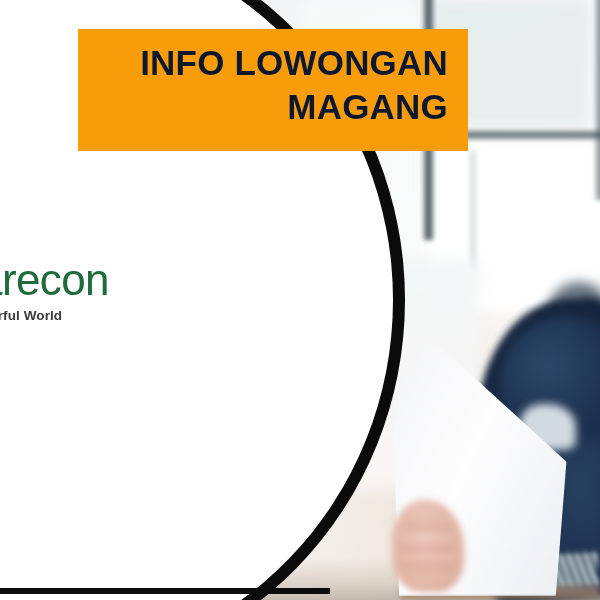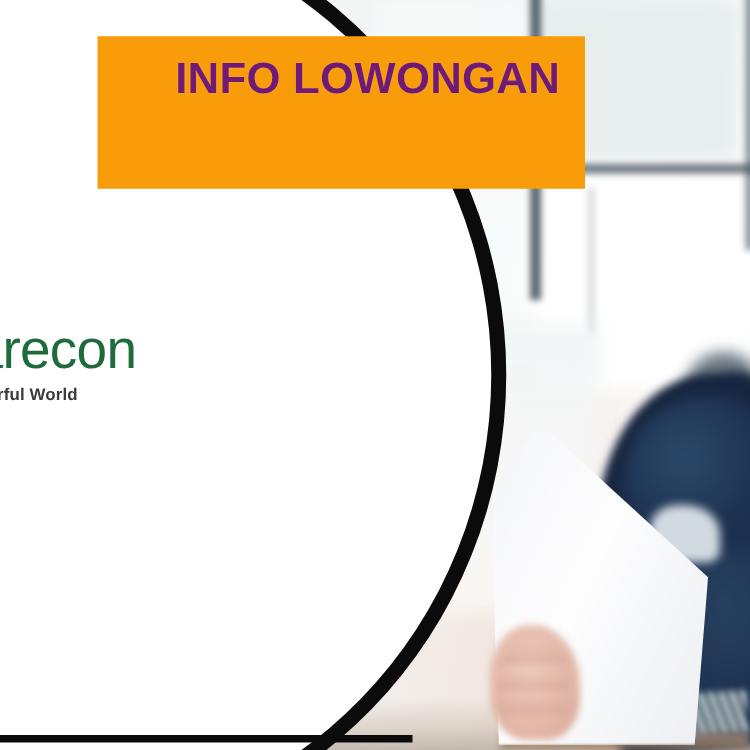--- a/index.html
+++ b/index.html
@@ -203,21 +203,21 @@
     height: 122px;
     background: #f99c0a;
     box-sizing: border-box;
     padding: 12px 20px 0 18px;
     text-align: right;
     display: flex;
     flex-direction: column;
     justify-content: flex-start;
   }
   .headline-line {
-    color: #701a75;
+    color: #0f172a;
     font-size: 35px;
     font-weight: bold;
     line-height: 1.26;
     letter-spacing: 0.2px;
     white-space: nowrap;
     text-shadow: 0 0 1px rgba(255,255,255,0.35);
   }
 
   
   .logo-block {
@@ -267,20 +267,21 @@
   <div class="desk-edge"></div>
   <div class="paper"></div>
   <div class="hand"></div>
   <div class="hand-fingers"></div>
 
   <div class="oval-outline"></div>
   <div class="bottom-rule"></div>
 
   <div class="headline-banner">
     <div class="headline-line">INFO LOWONGAN</div>
+    <div class="headline-line">MAGANG</div>
   </div>
 
   <div class="logo-block">
     <div class="logo-wordmark">marecon</div>
     <div class="logo-tagline">· Wonderful World</div>
   </div>
 
 </div>
 
 </body></html>

